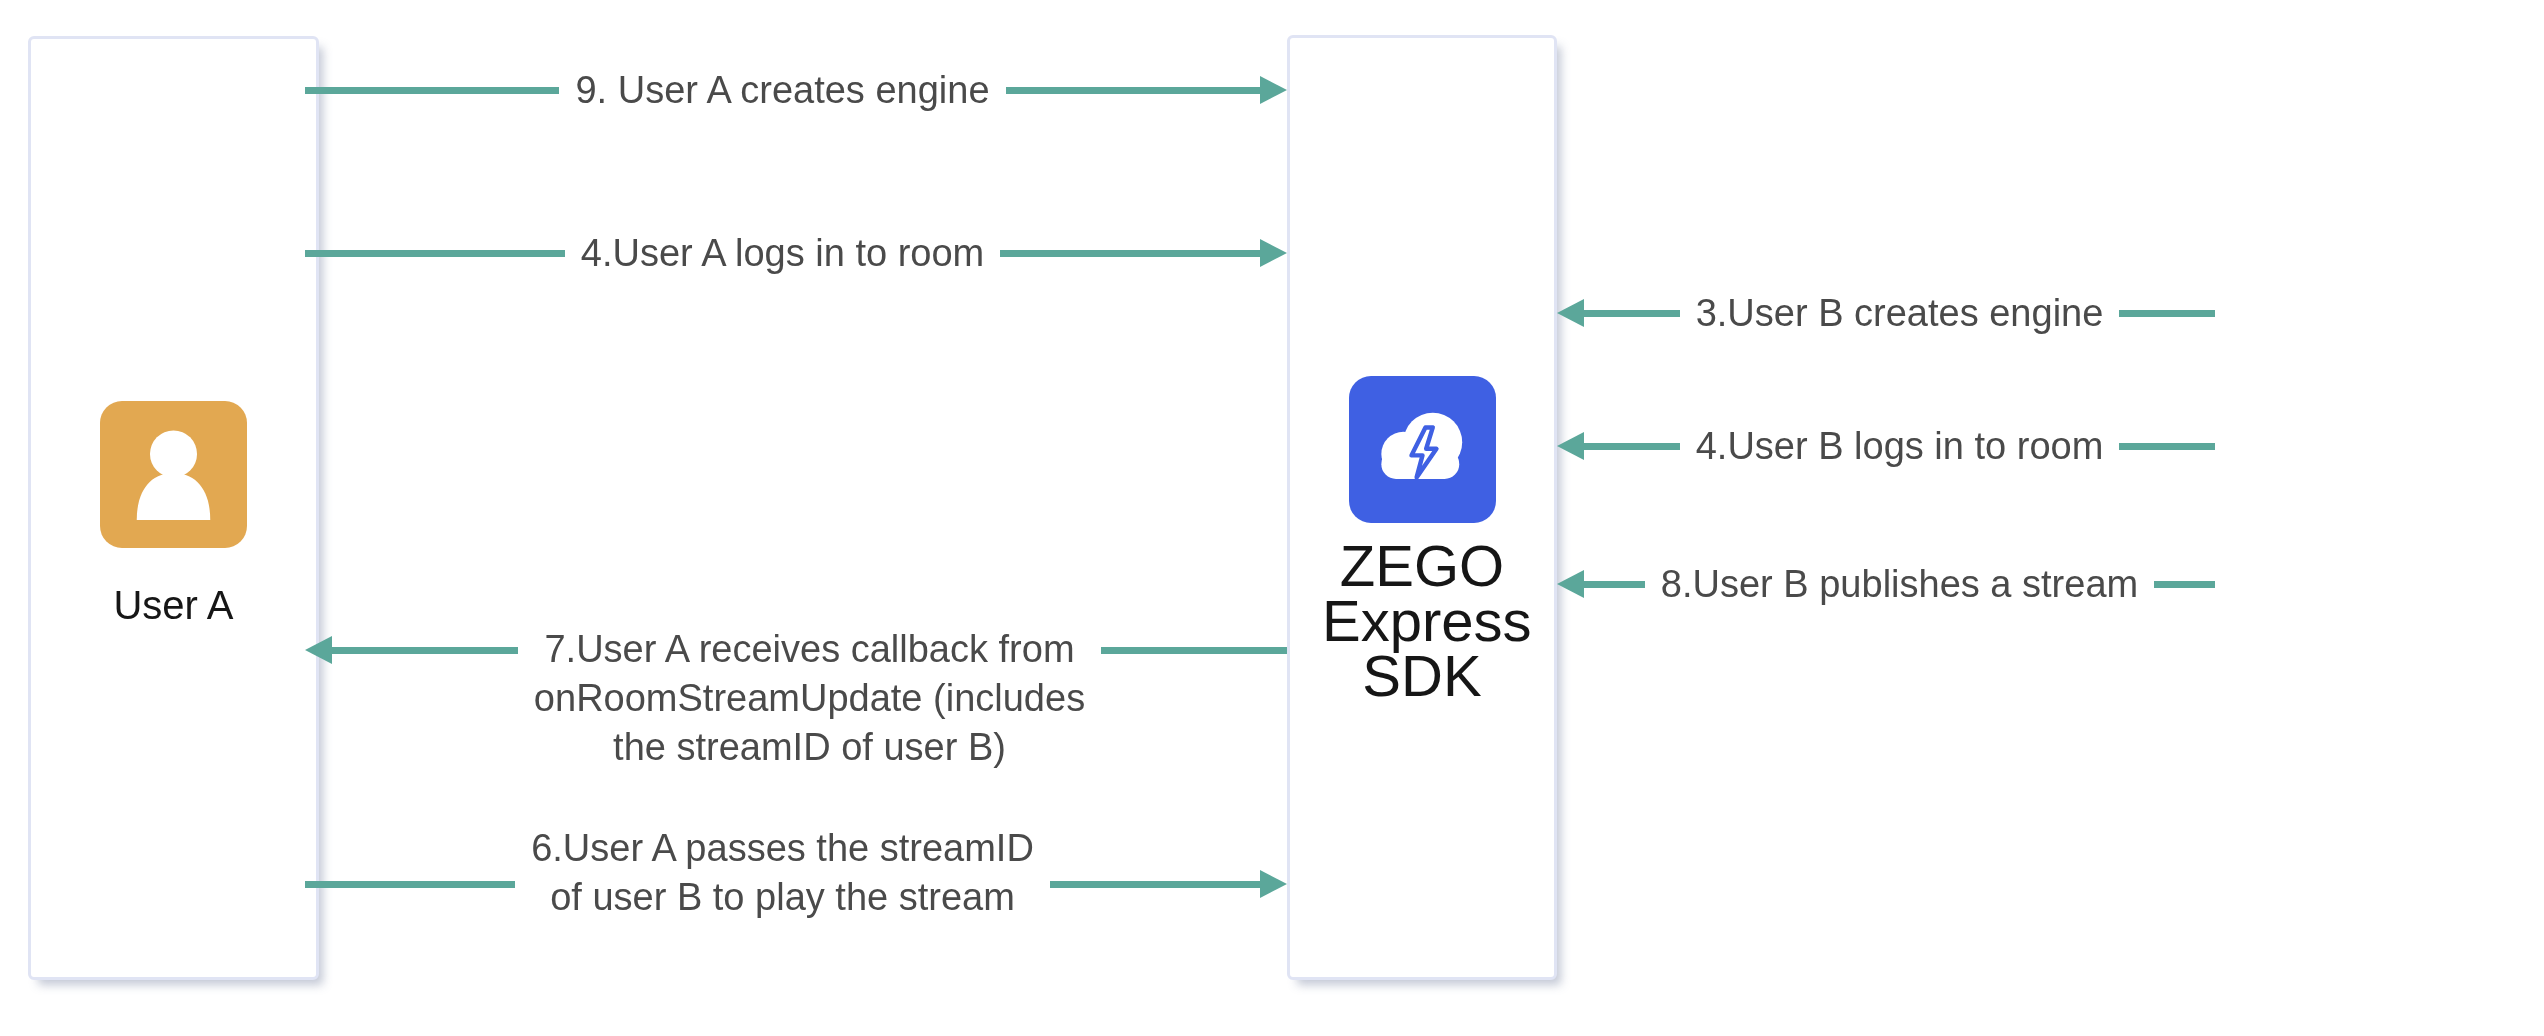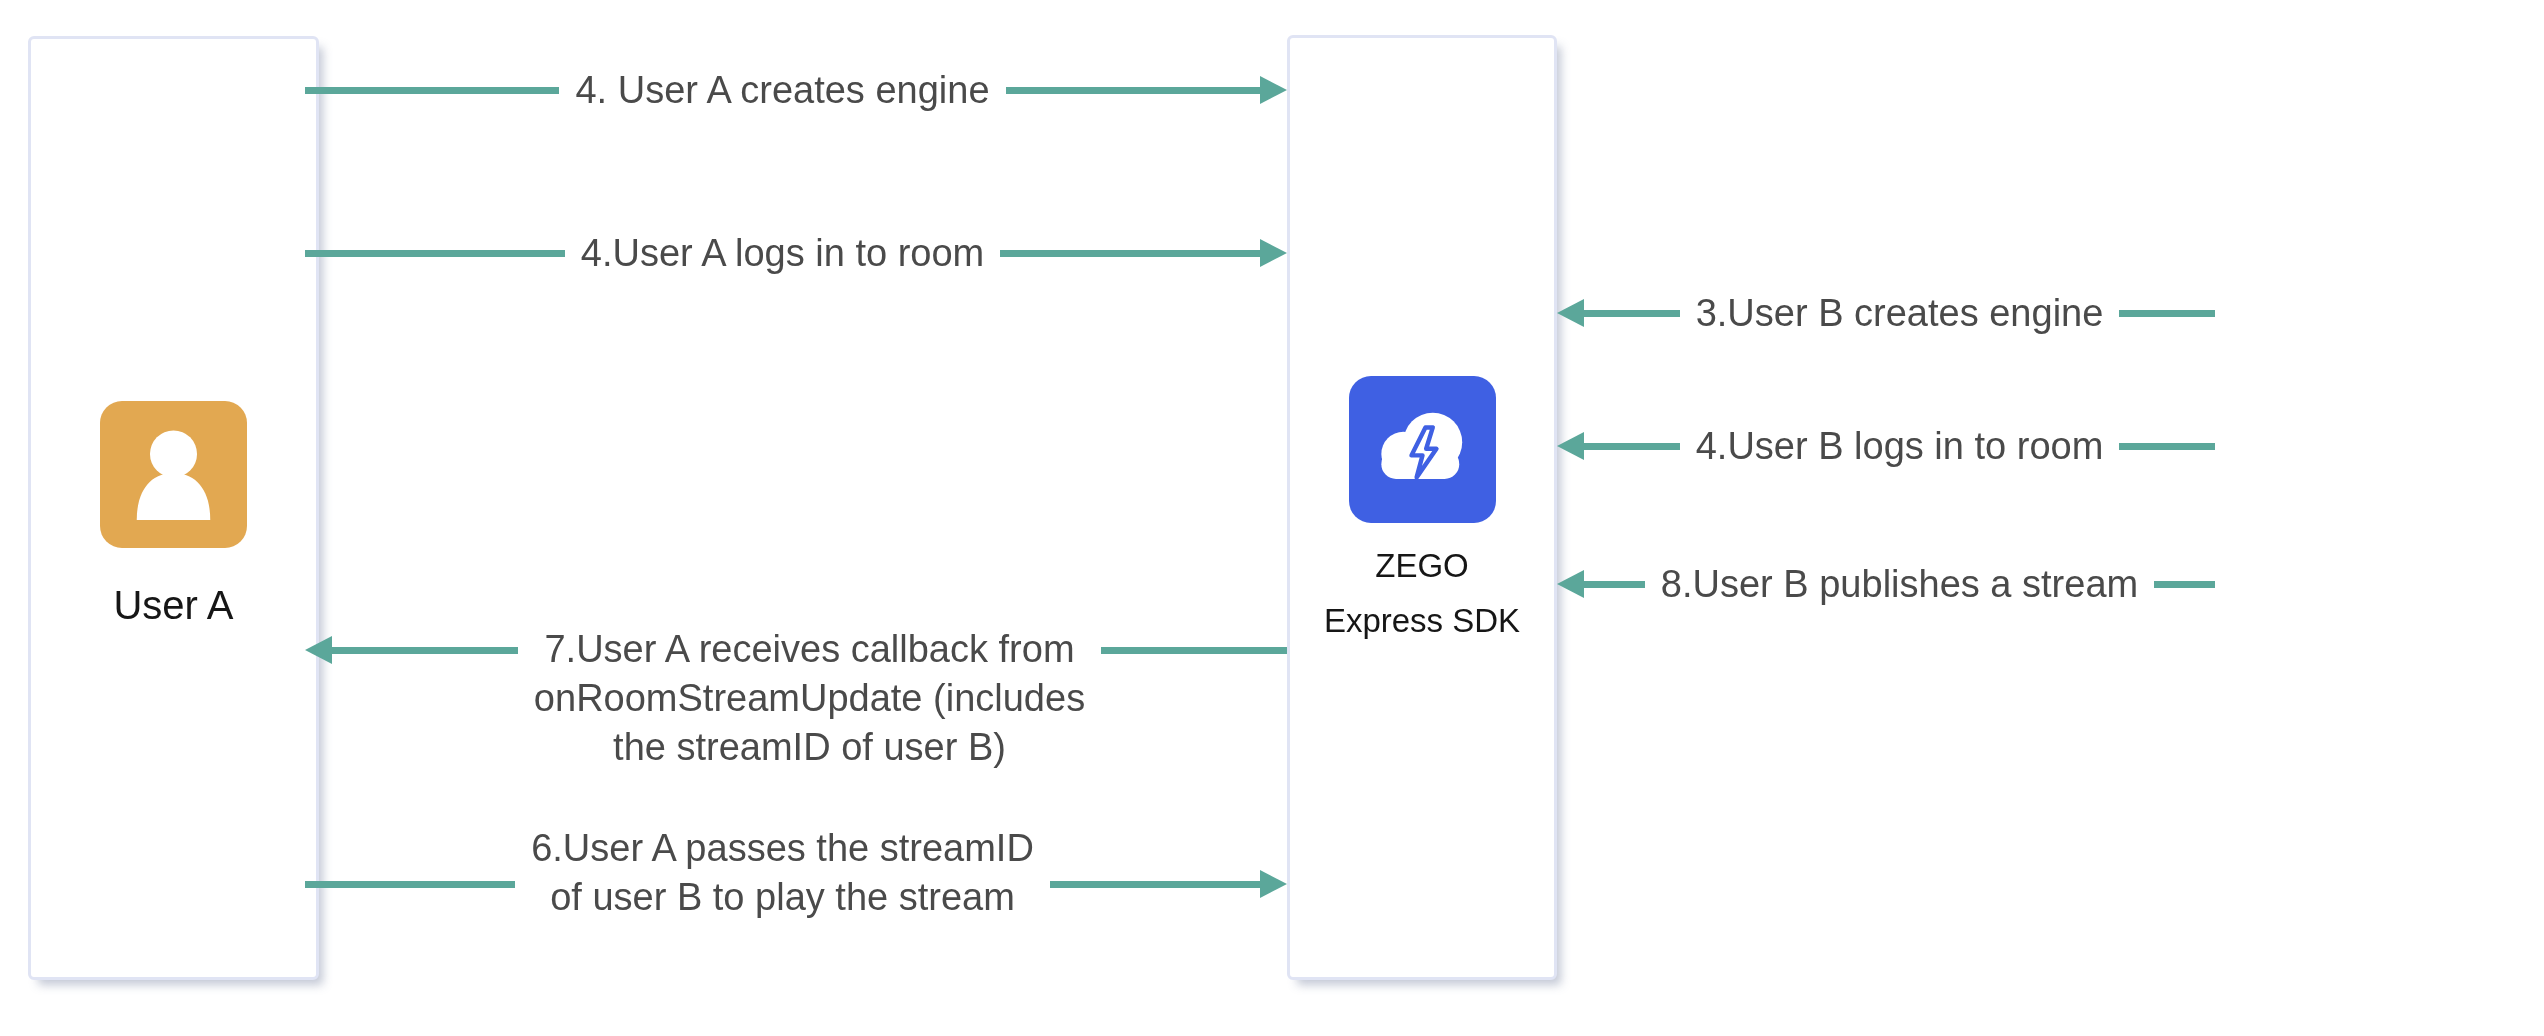--- a/index.html
+++ b/index.html
@@ -45,21 +45,21 @@
 
   .actor-name {
     margin-top: 34px;
     font-size: 40px;
     line-height: 46px;
     color: var(--name-color, #161616);
     text-align: center;
   }
   .box-sdk .actor-name {
     margin-top: 15px;
-    font-size: 33px;
+    font-size: 58px;
     line-height: 55px;
     width: 200px;       
   }
 
   
   .arrow {
     position: absolute;
     height: 0;
     display: flex;
     align-items: center;
@@ -124,21 +124,21 @@
         <rect x="22" y="50" width="53" height="20" rx="10" fill="#ffffff"></rect>
         <path class="bolt" d="M52 35 L42.5 54 H50 L46 69 L59.5 49.5 H52.5 L57 35 Z"></path>
       </svg>
     </div>
     <div class="actor-name">ZEGO Express SDK</div>
   </div>
 
 
   <div class="arrow a1">
     <div class="seg"></div>
-    <div class="arrow-label">4. User A creates engine</div>
+    <div class="arrow-label">9. User A creates engine</div>
     <div class="seg"></div>
     <div class="head-right"></div>
   </div>
 
   <div class="arrow a2">
     <div class="seg"></div>
     <div class="arrow-label">4.User A logs in to room</div>
     <div class="seg"></div>
     <div class="head-right"></div>
   </div>

